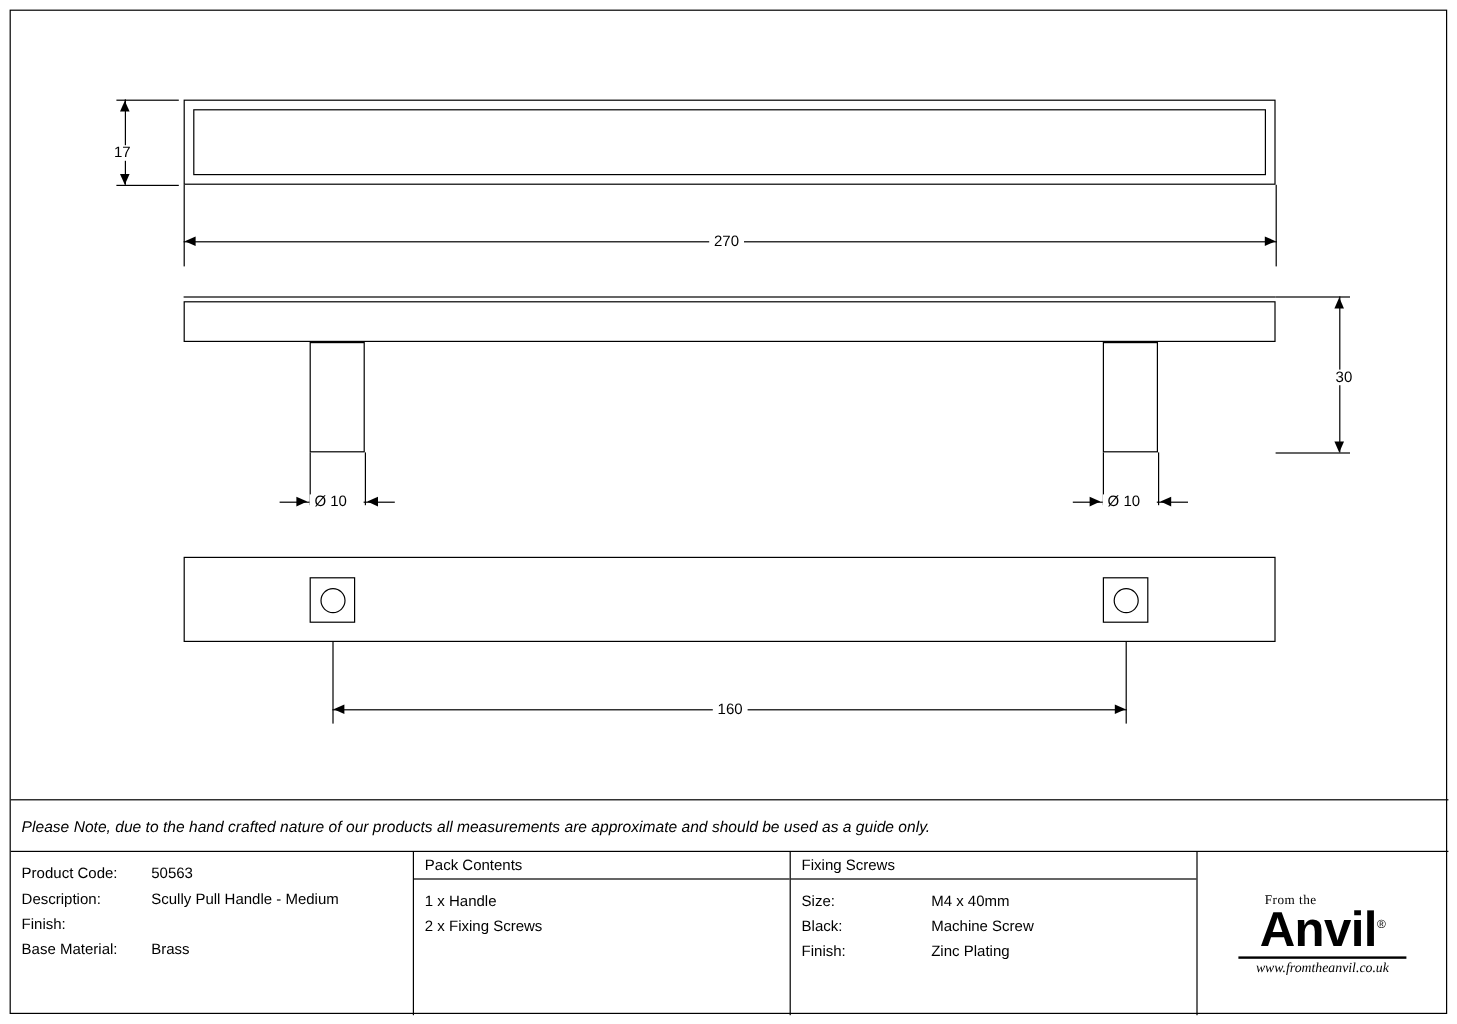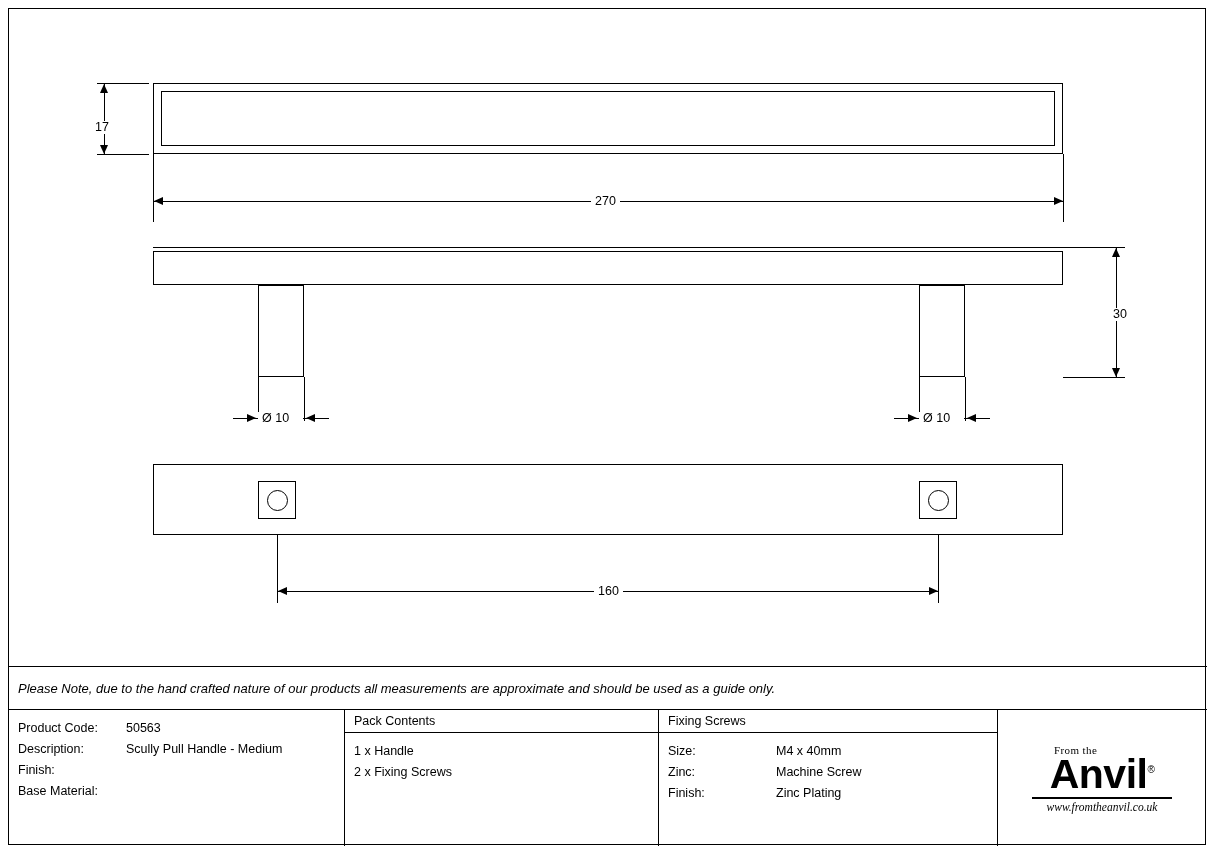--- a/index.html
+++ b/index.html
@@ -275,41 +275,42 @@
           </div>
           <div class="kv">
             <span class="k">Description:</span>
             <span class="v">Scully Pull Handle - Medium</span>
           </div>
           <div class="kv">
             <span class="k">Finish:</span>
           </div>
           <div class="kv">
             <span class="k">Base Material:</span>
+            <span class="v">Brass</span>
           </div>
         </div>
       </div>
 
       <div class="col col-b">
         <div class="col-head">Pack Contents</div>
         <div class="col-body">
           <div class="plain">1 x Handle</div>
           <div class="plain">2 x Fixing Screws</div>
         </div>
       </div>
 
       <div class="col col-c">
         <div class="col-head">Fixing Screws</div>
         <div class="col-body">
           <div class="kv">
             <span class="k">Size:</span>
             <span class="v">M4 x 40mm</span>
           </div>
           <div class="kv">
-            <span class="k">Zinc:</span>
+            <span class="k">Black:</span>
             <span class="v">Machine Screw</span>
           </div>
           <div class="kv">
             <span class="k">Finish:</span>
             <span class="v">Zinc Plating</span>
           </div>
         </div>
       </div>
 
       <div class="col col-d">

